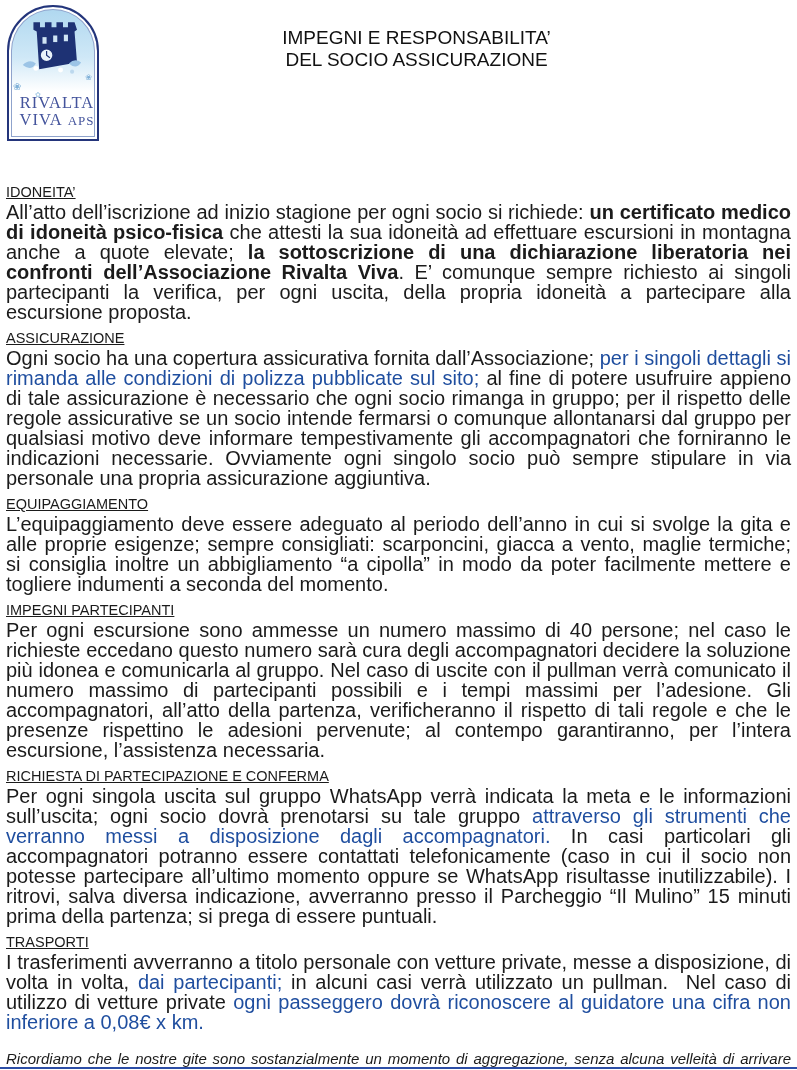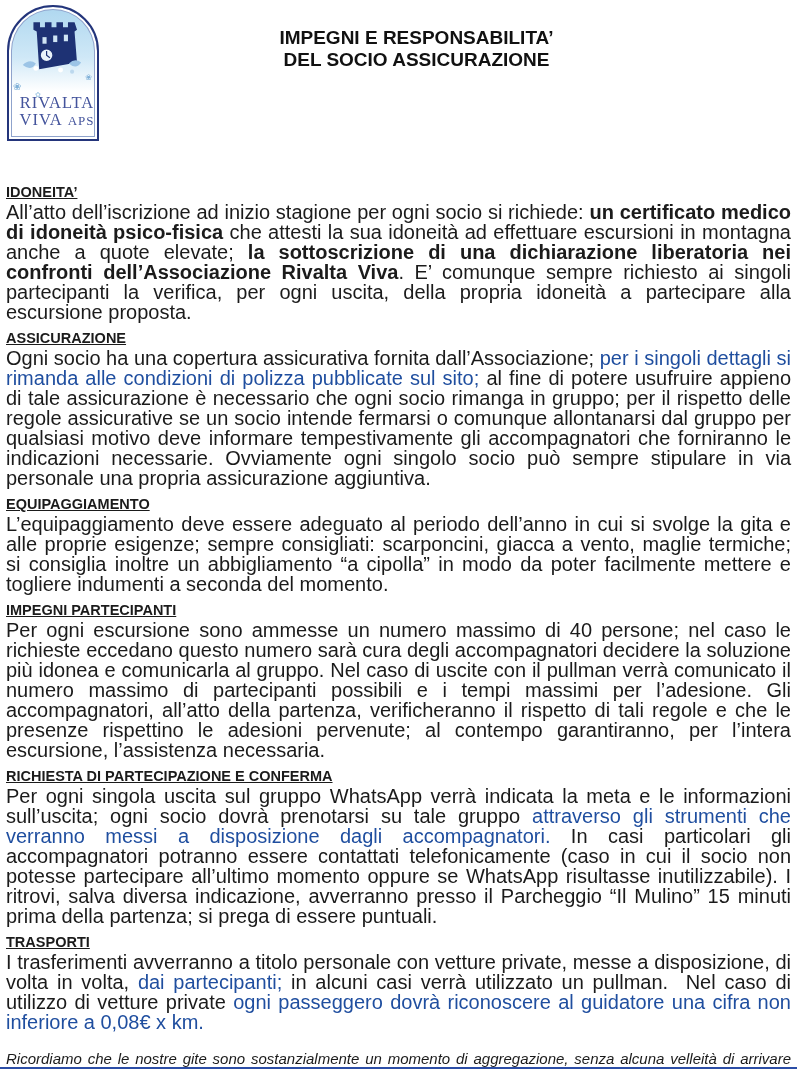--- a/index.html
+++ b/index.html
@@ -37,30 +37,30 @@
     color:#44549c;
     line-height:17px;
     letter-spacing:1px;
     font-size:16.5px;
   }
   .logo-aps{font-size:13px;letter-spacing:1px;margin-left:5px;color:#44549c;}
   .title{
     padding-top:27px;
     padding-left:36px;
     text-align:center;
-    font-weight:bold;
+    font-weight:normal;
     font-size:19px;
     line-height:22px;
     color:#111111;
   }
   
   h2.sec{
     font-size:14.5px;line-height:20px;font-weight:400;margin:0;color:#1b1b1b;
   }
-  h2.sec .hu{text-decoration:underline;font-weight:bold;}
+  h2.sec .hu{text-decoration:underline;}
   p.body{
     font-size:20px;line-height:20px;
     text-align:justify;
     margin:0 0 6px 0;
   }
   .rb{font-weight:bold;}
   .ru{color:#1f4e9f;}
   .ri{font-style:italic;}
   
   .closing{margin-top:16px;}

